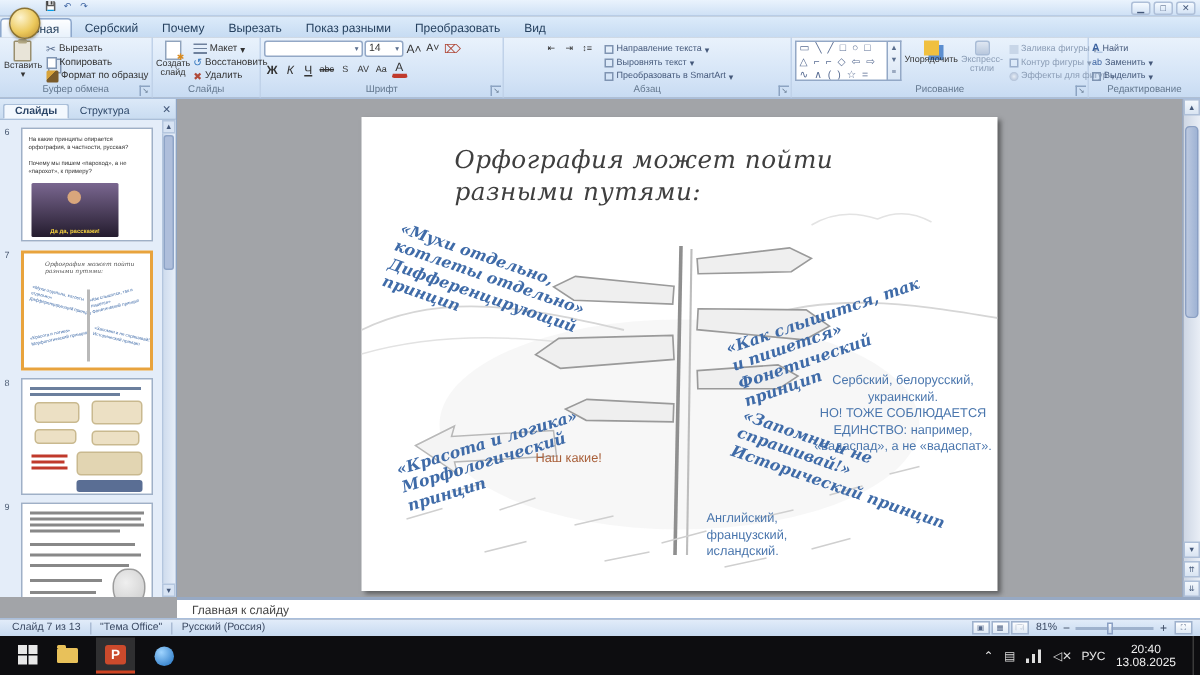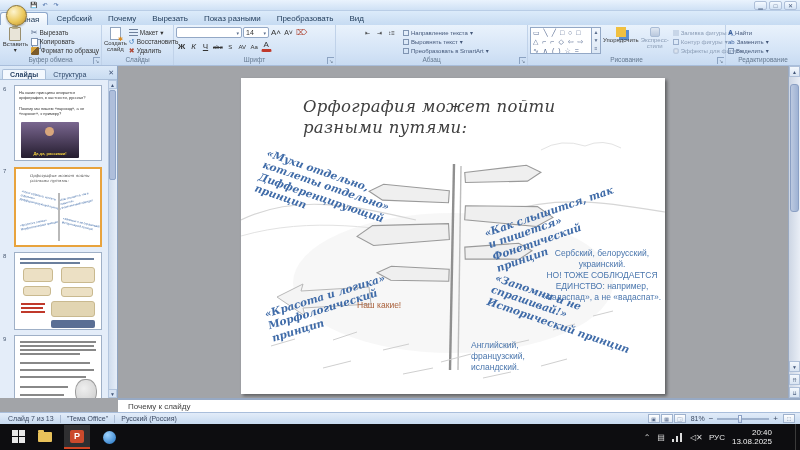--- a/index.html
+++ b/index.html
@@ -107,21 +107,21 @@
   .start { width:14px; height:14px; margin-left:12px; display:grid; grid-template-columns:6px 6px; grid-template-rows:6px 6px; gap:1px; }
   .start i { background:#e8e8e8; }
   .tb-ic { width:26px; height:24px; display:flex; align-items:center; justify-content:center; margin-left:6px; position:relative; }
   .tb-ic.active { background:rgba(255,255,255,.14); border-bottom:2px solid #d04423; }
   .folder { width:14px; height:10px; background:#e8c15a; border-radius:1px; position:relative; }
   .folder:before { content:""; position:absolute; left:0; top:-2px; width:6px; height:2px; background:#e8c15a; border-radius:1px 1px 0 0; }
   .ppt { width:14px; height:13px; background:#cb4a2c; border-radius:2px; color:#fff; font-size:9px; font-weight:bold; text-align:center; line-height:13px; }
   .appblue { width:13px; height:13px; border-radius:50%; background:radial-gradient(circle at 35% 30%,#9fd4ff,#1d6fc0); }
   .tray { margin-left:auto; display:flex; align-items:center; gap:7px; color:#e6e6e6; }
   .tray .glyph { font-size:8px; color:#ddd; }
-  .clock { text-align:right; font-size:8px; line-height:1.15; color:#eee; margin-right:16px; }
+  .clock { text-align:center; font-size:8px; line-height:1.15; color:#eee; margin-right:4px; }
   .showdesk { width:5px; height:26px; border-left:1px solid #3a3a3a; }
   .wifiic { width:11px; height:9px; position:relative; }
   .wifiic i { position:absolute; bottom:0; background:#ddd; width:2px; }
   .spk { position:relative; width:12px; height:9px; font-size:8px; color:#ddd; line-height:9px; }
 </style>
 </head>
 <body>
 
 <div class="titlebar">
   <div class="qat">
@@ -458,21 +458,21 @@
   <div class="vscroll">
     <div class="vs-btn" style="top:0">▲</div>
     <div class="vs-thumb"></div>
     <div class="vs-btn" style="bottom:26px">▼</div>
     <div class="vs-btn" style="bottom:13px">⇈</div>
     <div class="vs-btn" style="bottom:0">⇊</div>
   </div>
 </div>
 
 <div class="notes">
-  <span>Почему к слайду</span>
+  <span>Главная к слайду</span>
 </div>
 
 <div class="status">
   <span style="margin-left:8px">Слайд 7 из 13</span>
   <span class="sep"></span>
   <span>"Тема Office"</span>
   <span class="sep"></span>
   <span>Русский (Россия)</span>
   <div style="margin-left:auto;display:flex;align-items:center;margin-right:4px">
     <div class="viewbtn">▣</div>

